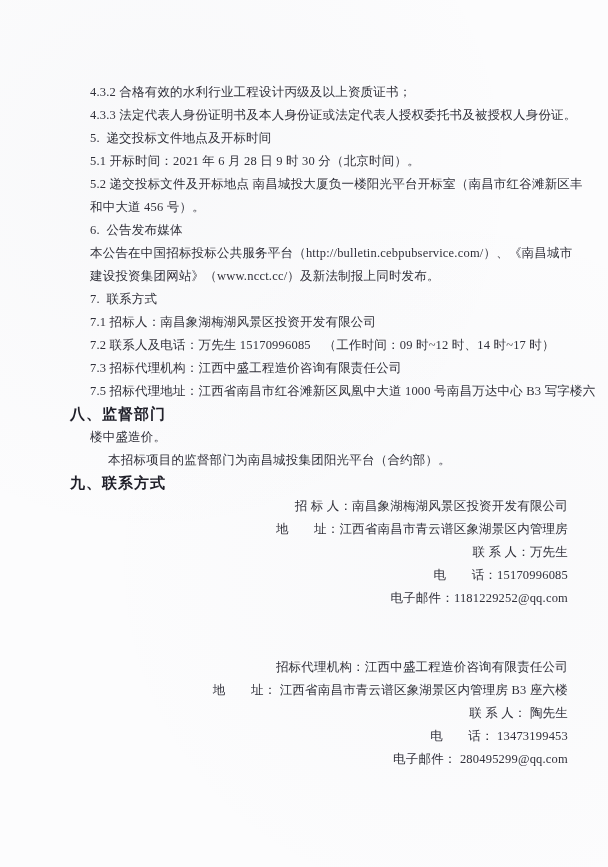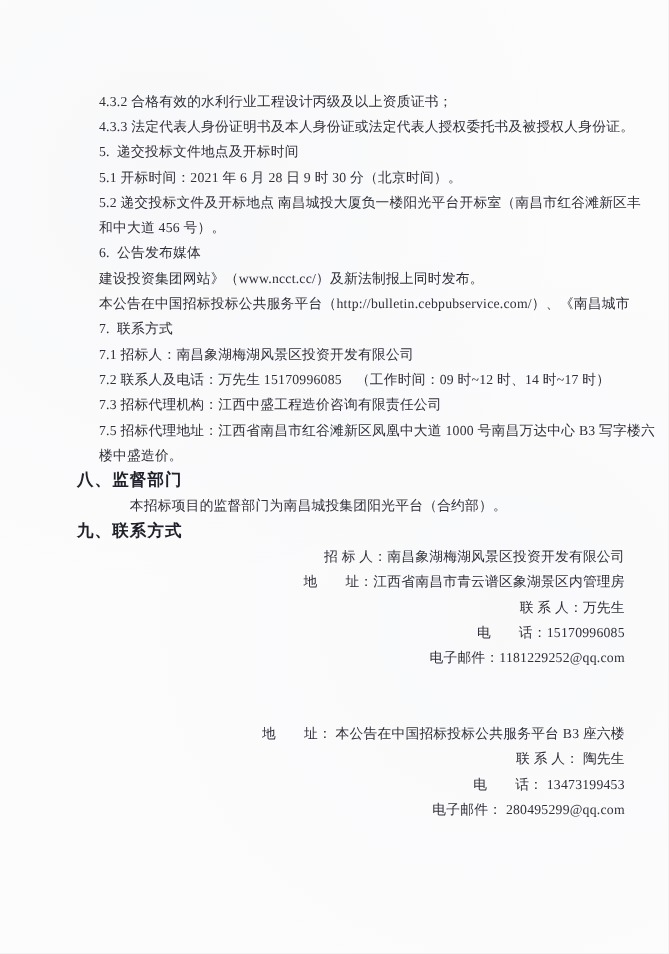--- a/index.html
+++ b/index.html
@@ -31,21 +31,21 @@
   }
   .line.body { }
   .line.heading {
     font-size: 15px;
     font-weight: 700;
     color: #20202a;
     margin-left: -20px;
     letter-spacing: 1px;
   }
   .line.indent {
-    margin-left: 28px;
+    margin-left: 18px;
   }
   .line.contact {
     margin-left: 14px;
     text-align: right;
   }
   .line.gap {
     height: 23px;
   }
 </style>
 </head>
@@ -53,36 +53,37 @@
 
 <div class="page">
   <div class="content">
       <div class="line body">4.3.2 合格有效的水利行业工程设计丙级及以上资质证书；</div>
       <div class="line body">4.3.3 法定代表人身份证明书及本人身份证或法定代表人授权委托书及被授权人身份证。</div>
       <div class="line body">5.  递交投标文件地点及开标时间</div>
       <div class="line body">5.1 开标时间：2021 年 6 月 28 日 9 时 30 分（北京时间）。</div>
       <div class="line body">5.2 递交投标文件及开标地点 南昌城投大厦负一楼阳光平台开标室（南昌市红谷滩新区丰</div>
       <div class="line body">和中大道 456 号）。</div>
       <div class="line body">6.  公告发布媒体</div>
+      <div class="line body">本公告在中国招标投标公共服务平台（http://bulletin.cebpubservice.com/）、《南昌城市</div>
       <div class="line body">建设投资集团网站》（www.ncct.cc/）及新法制报上同时发布。</div>
-      <div class="line body">本公告在中国招标投标公共服务平台（http://bulletin.cebpubservice.com/）、《南昌城市</div>
       <div class="line body">7.  联系方式</div>
       <div class="line body">7.1 招标人：南昌象湖梅湖风景区投资开发有限公司</div>
       <div class="line body">7.2 联系人及电话：万先生 15170996085　（工作时间：09 时~12 时、14 时~17 时）</div>
       <div class="line body">7.3 招标代理机构：江西中盛工程造价咨询有限责任公司</div>
       <div class="line body">7.5 招标代理地址：江西省南昌市红谷滩新区凤凰中大道 1000 号南昌万达中心 B3 写字楼六</div>
+      <div class="line heading">八、监督部门</div>
       <div class="line body">楼中盛造价。</div>
-      <div class="line heading">八、监督部门</div>
       <div class="line indent">本招标项目的监督部门为南昌城投集团阳光平台（合约部）。</div>
       <div class="line heading">九、联系方式</div>
       <div class="line contact">招 标 人：南昌象湖梅湖风景区投资开发有限公司</div>
       <div class="line contact">地　　址：江西省南昌市青云谱区象湖景区内管理房</div>
       <div class="line contact">联 系 人：万先生</div>
       <div class="line contact">电　　话：15170996085</div>
       <div class="line contact">电子邮件：1181229252@qq.com</div>
       <div class="line gap"></div>
       <div class="line gap"></div>
-      <div class="line contact">地　　址： 本公告在中国招标投标公共服务平台 B3 座六楼</div>
+      <div class="line contact">招标代理机构：江西中盛工程造价咨询有限责任公司</div>
+      <div class="line contact">地　　址： 江西省南昌市青云谱区象湖景区内管理房 B3 座六楼</div>
       <div class="line contact">联 系 人： 陶先生</div>
       <div class="line contact">电　　话： 13473199453</div>
       <div class="line contact">电子邮件： 280495299@qq.com</div>
     </div>
 </div>
 
 </body></html>

